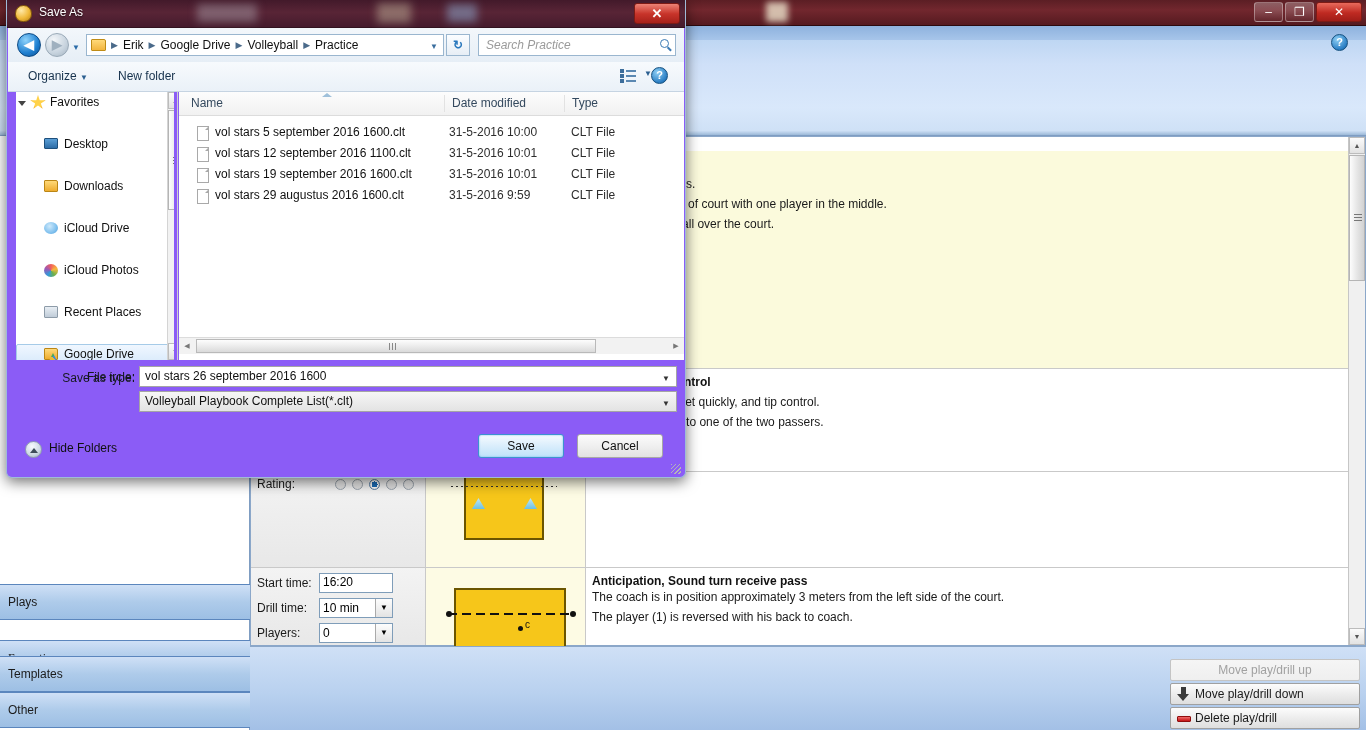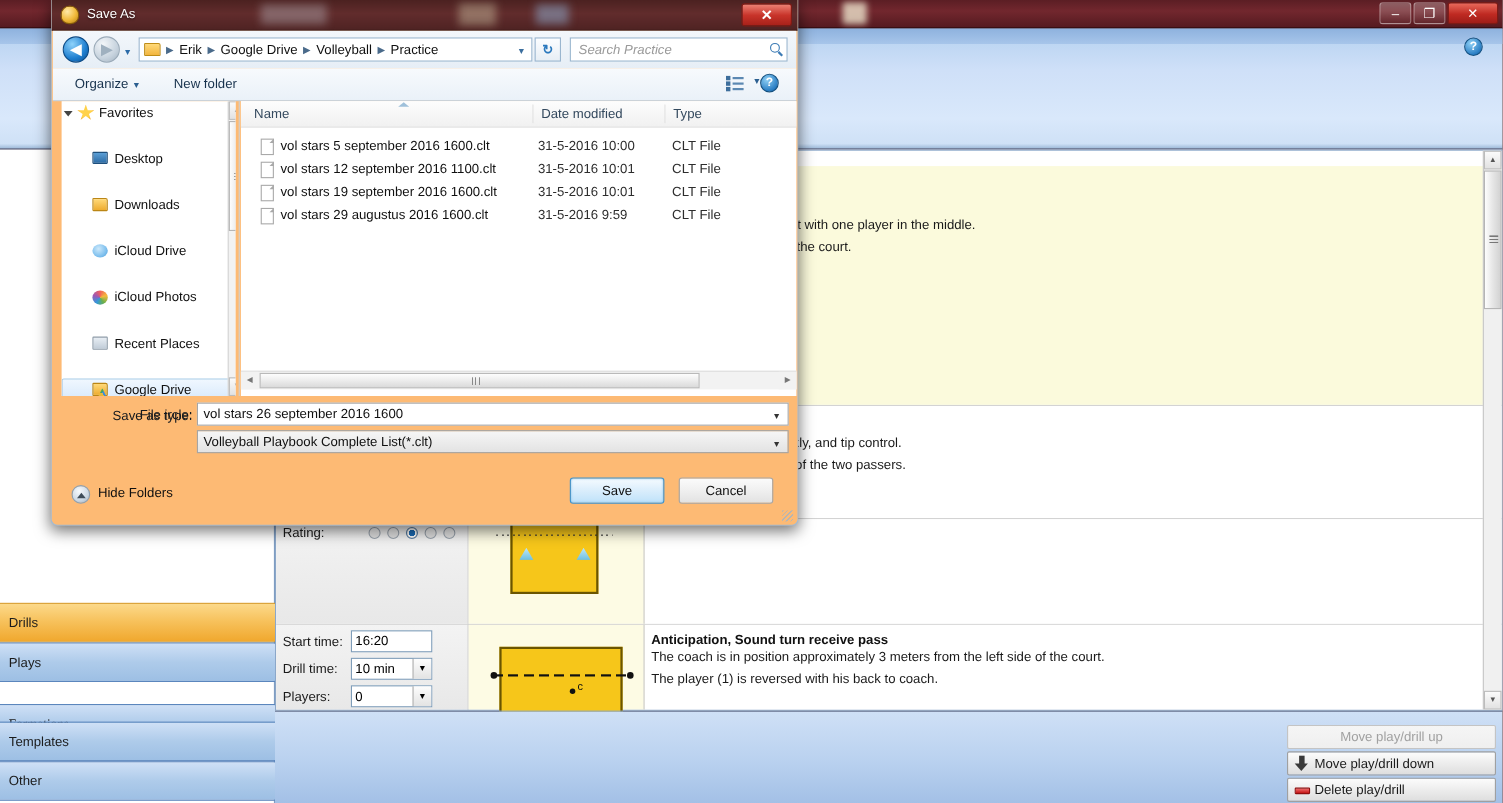--- a/index.html
+++ b/index.html
@@ -137,26 +137,25 @@
   .actbtn.disabled { color: #a1a1a1; background: linear-gradient(to bottom,#f5f5f5,#efefef); border-color: #c4c4c4; }
   .actbtn .gl { position: absolute; left: 6px; top: 3px; }
   .arrow-down-ico { width: 13px; height: 15px; position: relative; }
   .arrow-down-ico::before { content:''; position:absolute; left:4px; top:0; width:5px; height:8px; background:#3a3a3a; }
   .arrow-down-ico::after { content:''; position:absolute; left:0px; top:7px; border-left:6.5px solid transparent; border-right:6.5px solid transparent; border-top:7px solid #3a3a3a; }
   .del-ico { width: 14px; height: 6px; background: linear-gradient(to bottom,#f06a6a,#c41414); border:1px solid #8f0d0d; border-radius:1px; margin-top:5px; }
 
   
   #dialog {
     position: absolute; left: 6px; top: 0px; width: 680px; height: 478px;
-    background: #fdba74;
+    background: #8b5cf6;
     border: 1px solid #9fbbd8;
     border-top: none;
     border-radius: 0 0 6px 6px;
     box-shadow: 0 4px 14px rgba(0,0,0,0.55);
-    margin-left: 40px;
   }
   .dlg-title {
     position: absolute; left: 0; top: 0; width: 678px; height: 28px;
     background: linear-gradient(to bottom, rgba(60,20,25,0.92) 0%, rgba(84,32,38,0.92) 45%, rgba(64,22,28,0.92) 100%);
     border-bottom: 1px solid rgba(0,0,0,0.25);
   }
   .dlg-title .blur1 { position:absolute; left:190px; top:4px; width:60px; height:18px; background:rgba(200,205,215,0.35); filter: blur(4px); }
   .dlg-title .blur2 { position:absolute; left:370px; top:3px; width:34px; height:20px; background:rgba(220,215,180,0.4); filter: blur(4px); }
   .dlg-title .blur3 { position:absolute; left:440px; top:4px; width:30px; height:18px; background:rgba(150,195,235,0.45); filter: blur(4px); }
   .dlg-ico {
@@ -342,23 +341,20 @@
       <div class="winbtn close">✕</div>
     </div>
   </div>
 
   <div class="bg-toolbar">
     <div class="topline"></div>
     <div class="help-icon">?</div>
   </div>
 
   <div class="bg-leftcol">
-    <div class="navbtn active" style="top:412px;">
-      <span>Drills</span>
-    </div>
     <div class="navbtn" style="top:448px;">
       <span>Plays</span>
     </div>
     <div class="navbtn" style="top:504px;font-family:Liberation Serif, serif;">
       <span>Formations</span>
     </div>
     <div class="navbtn" style="top:556px;">
       <span>Other</span>
     </div>
     <div class="navbtn" style="top:520px;">

